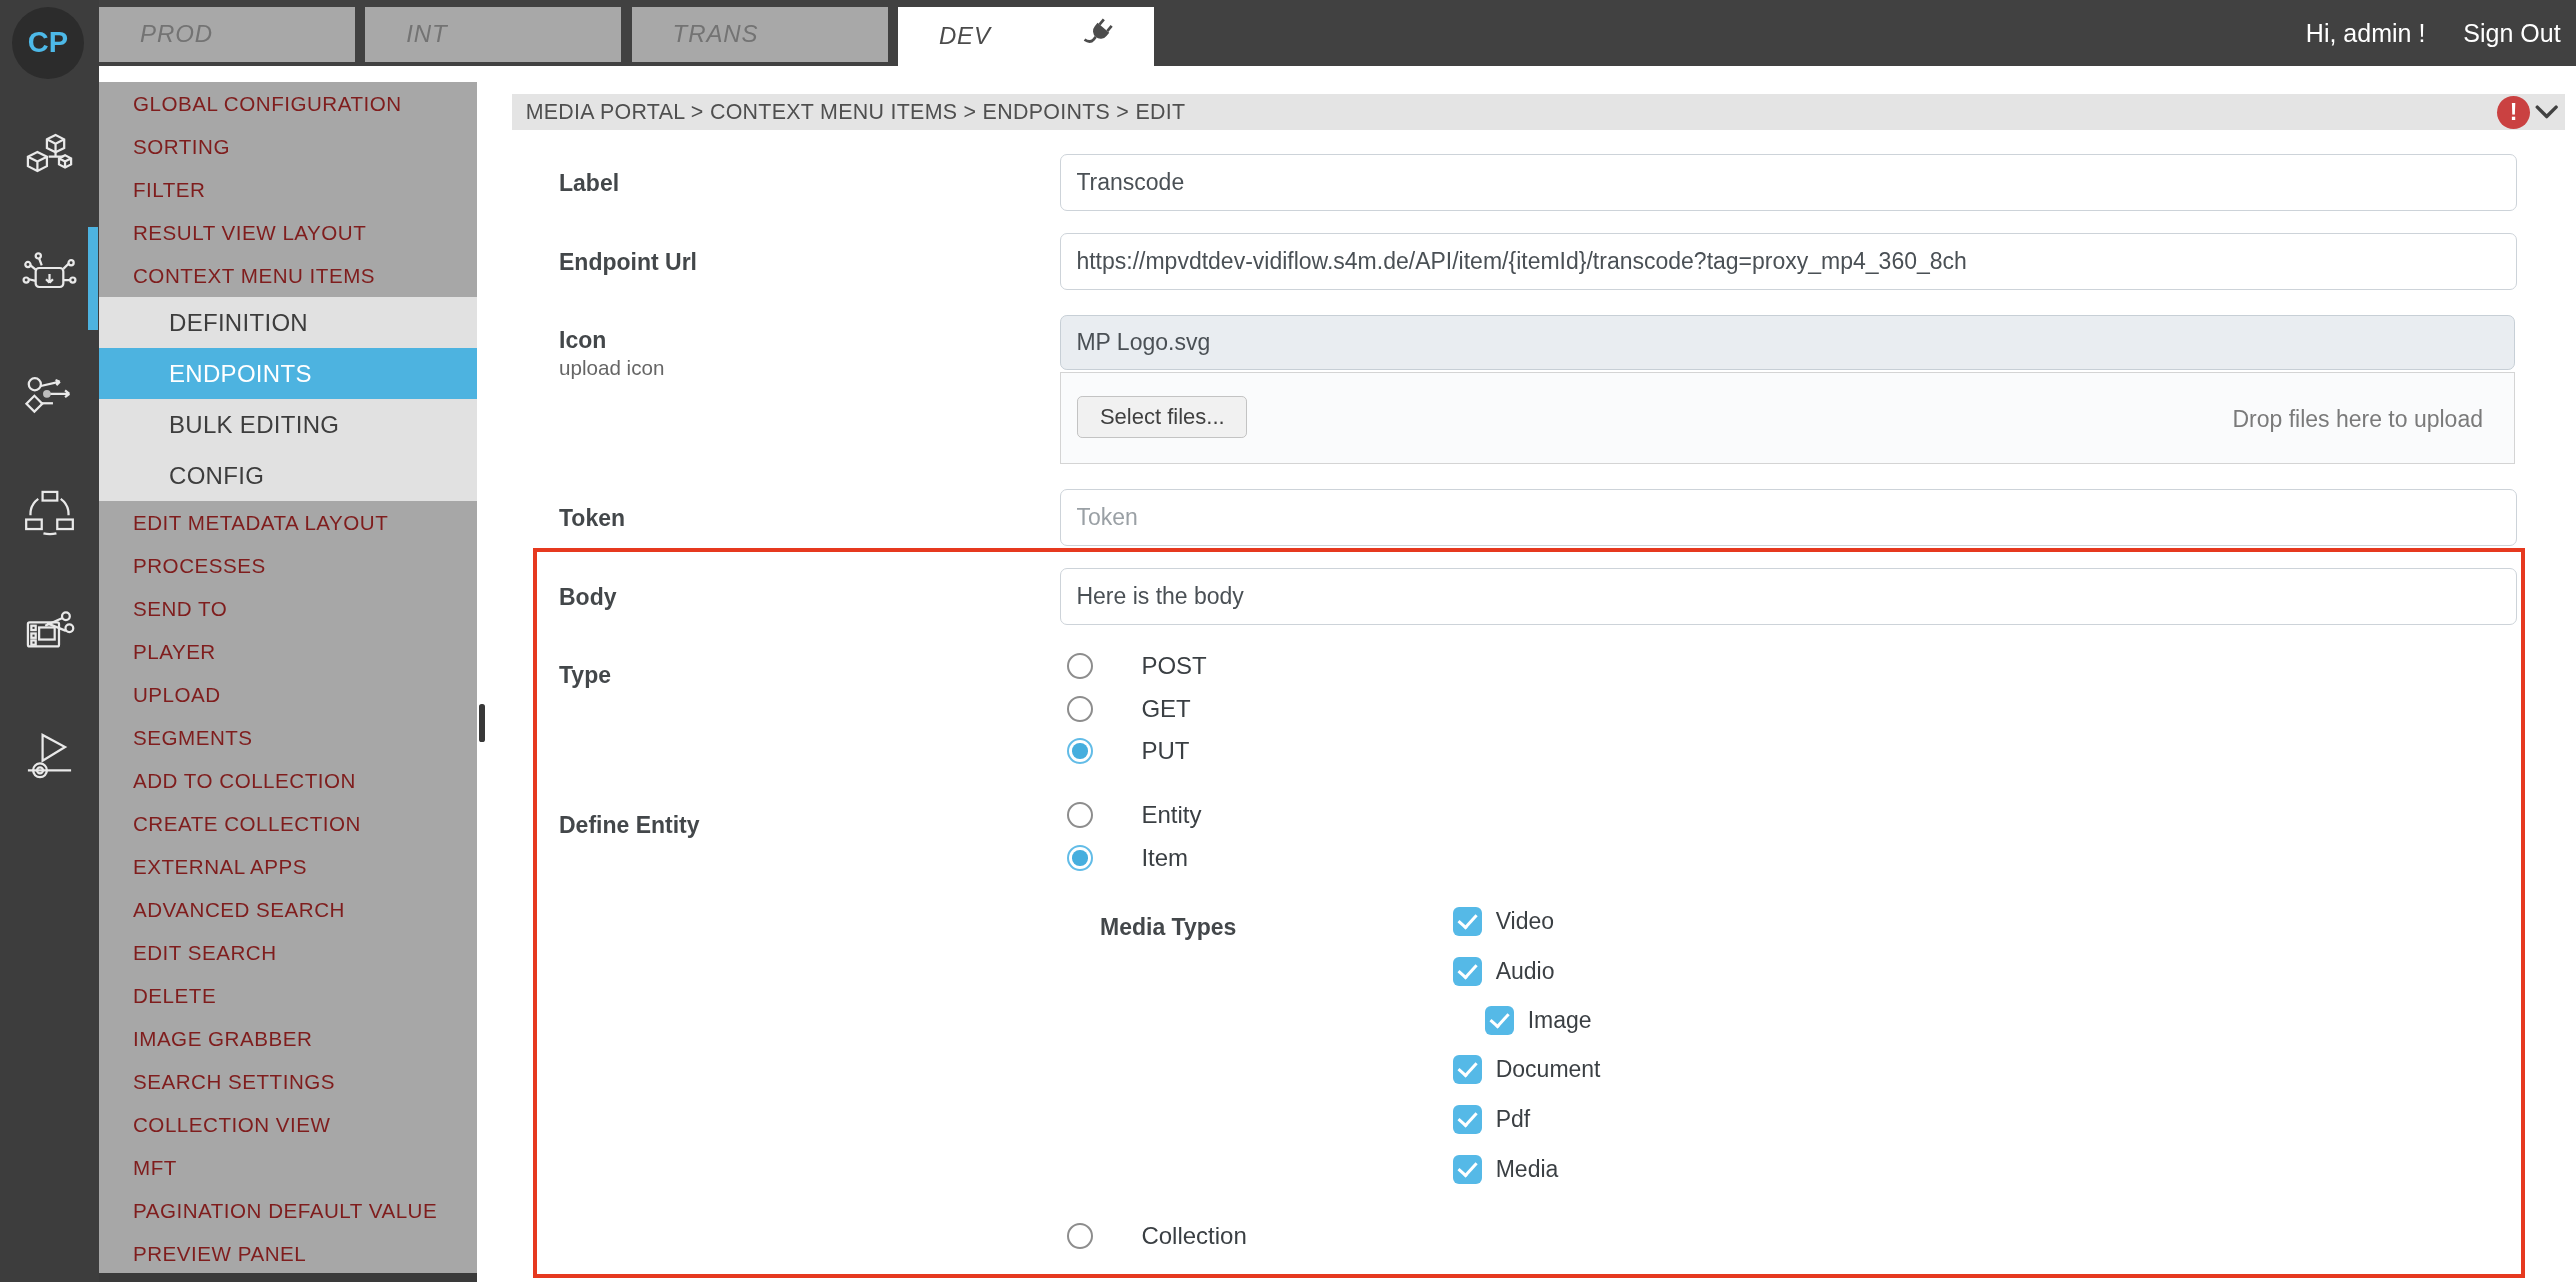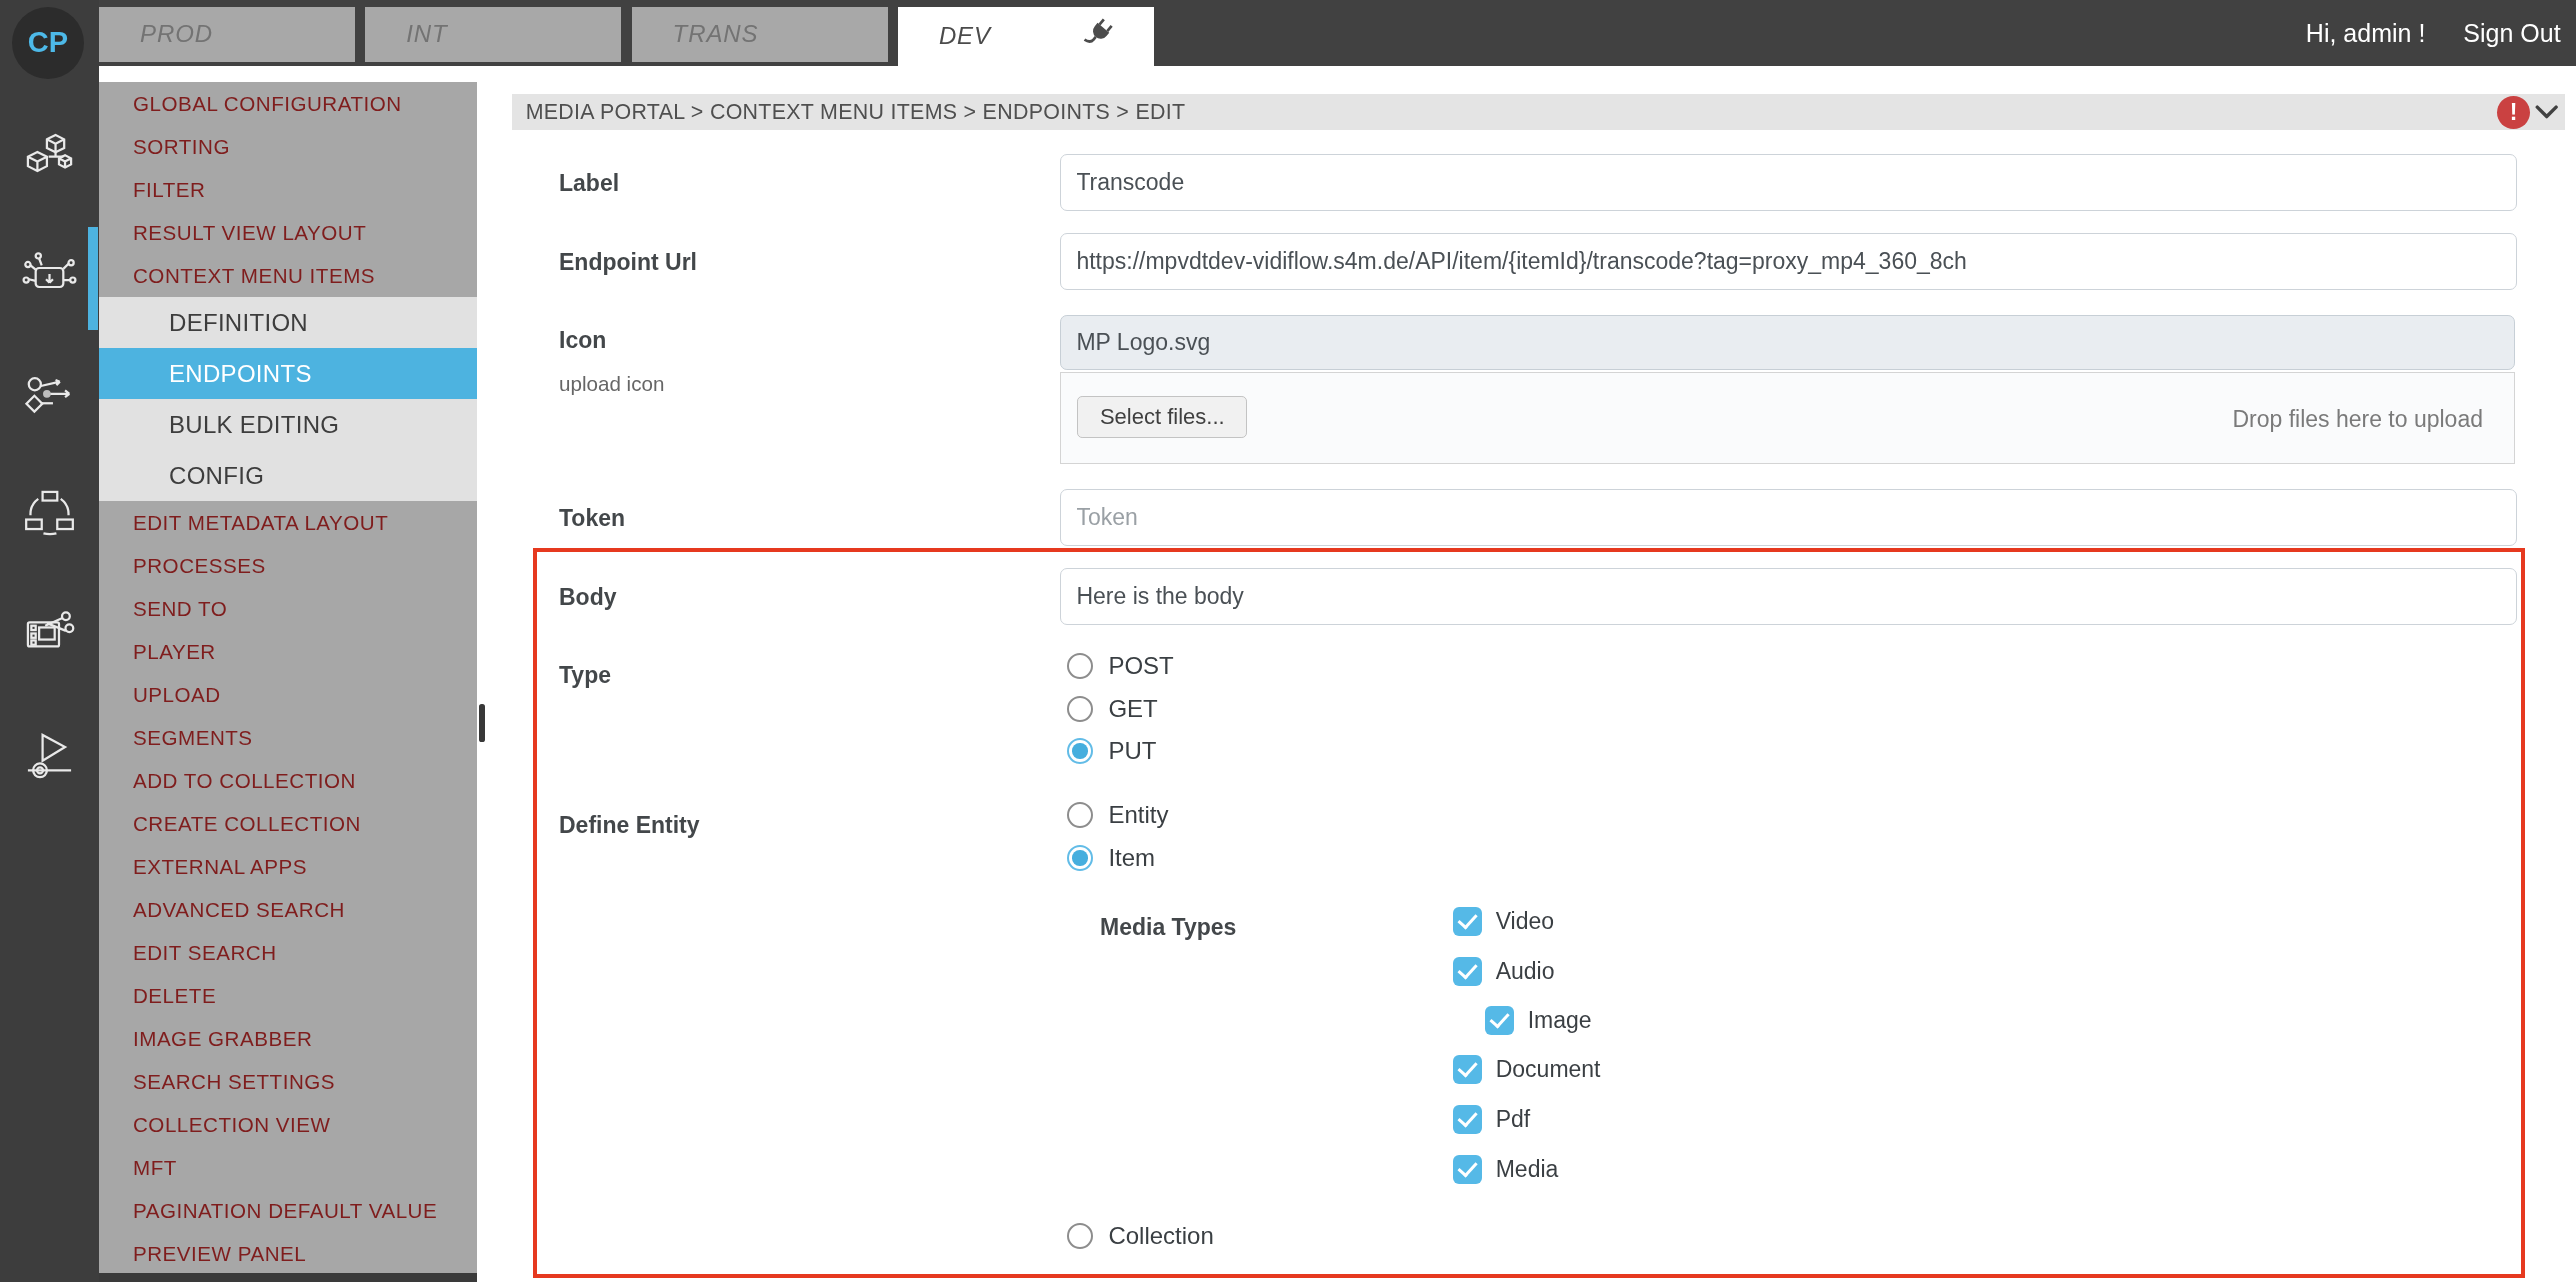--- a/index.html
+++ b/index.html
@@ -57,21 +57,21 @@
        border:0.9px solid #c3c3c3;border-radius:5.1px;font-size:22px;color:#3f3f3f;display:flex;
        align-items:center;justify-content:center;box-sizing:border-box;cursor:pointer;}
   .drop-text{position:absolute;right:31px;top:0;height:92px;display:flex;align-items:center;
        font-size:23px;color:#7a7a7a;}
 
   .radio-row{position:absolute;display:flex;align-items:center;gap:15.4px;height:34px;z-index:2;}
   .radio{width:26px;height:26px;border-radius:50%;border:2.6px solid #8d8d8d;box-sizing:border-box;
        background:#fff;position:relative;flex:none;}
   .radio.selected{border-color:#62bce7;}
   .radio.selected::after{content:'';position:absolute;inset:3.4px;border-radius:50%;background:#45aede;}
-  .radio-label{font-size:24px;color:#3a3f43;}
+  .radio-label{font-size:24px;color:#3a3f43;margin-left:33px;}
 
   .check-row{position:absolute;display:flex;align-items:center;gap:13.7px;height:34px;z-index:2;}
   .checkbox{width:29px;height:29px;border-radius:6px;background:#55b9e7;position:relative;flex:none;}
   .checkbox::after{content:'';position:absolute;left:9.4px;top:3.4px;width:7.7px;height:15.4px;
        border-right:3px solid #fff;border-bottom:3px solid #fff;transform:rotate(42deg);}
   .check-label{font-size:23px;color:#3a3f43;}
 
   .highlight-rect{position:absolute;left:533px;top:548px;width:1992px;height:730px;box-sizing:border-box;
        border:4.3px solid #e6391f;z-index:10;pointer-events:none;}
 </style>
@@ -209,21 +209,21 @@
 <div class="error-badge">!</div>
 <div class="crumb-chevron">
   <svg width="27.4" height="20.6" viewBox="0 0 32 24">
       <polyline points="5,6 16,17 27,6" fill="none" stroke="#414141" stroke-width="4" stroke-linecap="round" stroke-linejoin="round"></polyline>
     </svg>
 </div>
 
 <div class="flabel" style="left:559px;top:170px;">Label</div>
 <div class="flabel" style="left:559px;top:249px;">Endpoint Url</div>
 <div class="flabel" style="left:559px;top:327px;">Icon</div>
-<div class="fsub" style="left:559px;top:356px;margin-top:16px;">upload icon</div>
+<div class="fsub" style="left:559px;top:356px;">upload icon</div>
 <div class="flabel" style="left:559px;top:505px;">Token</div>
 <div class="flabel" style="left:559px;top:584px;">Body</div>
 <div class="flabel" style="left:559px;top:662px;">Type</div>
 <div class="flabel" style="left:559px;top:812px;">Define Entity</div>
 <div class="flabel" style="left:1100px;top:914px;">Media Types</div>
 
 <input class="tinput" style="top: 154px;" value="Transcode">
 <input class="tinput" style="top: 233px;" value="https://mpvdtdev-vidiflow.s4m.de/API/item/{itemId}/transcode?tag=proxy_mp4_360_8ch">
 <div class="filebox">
   <span>MP Logo.svg</span>

